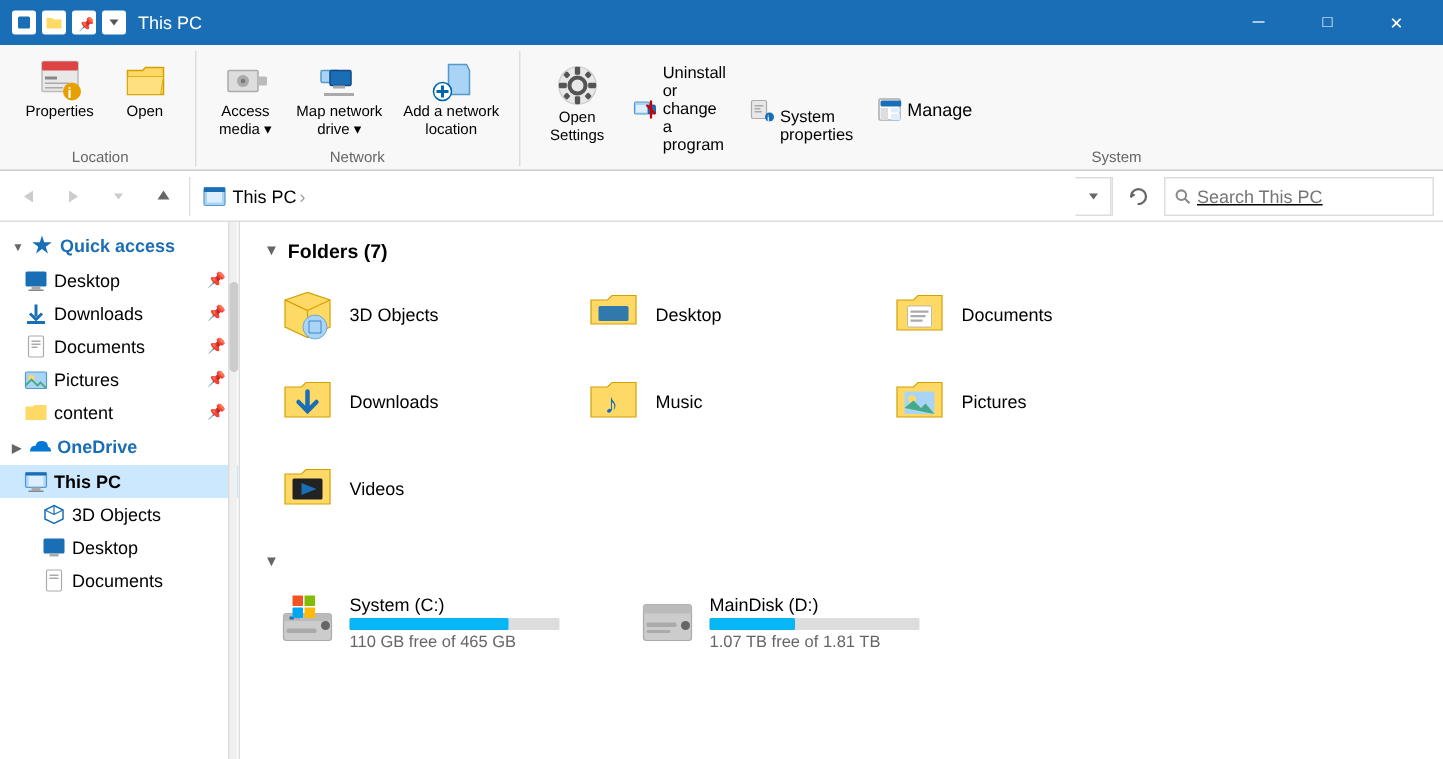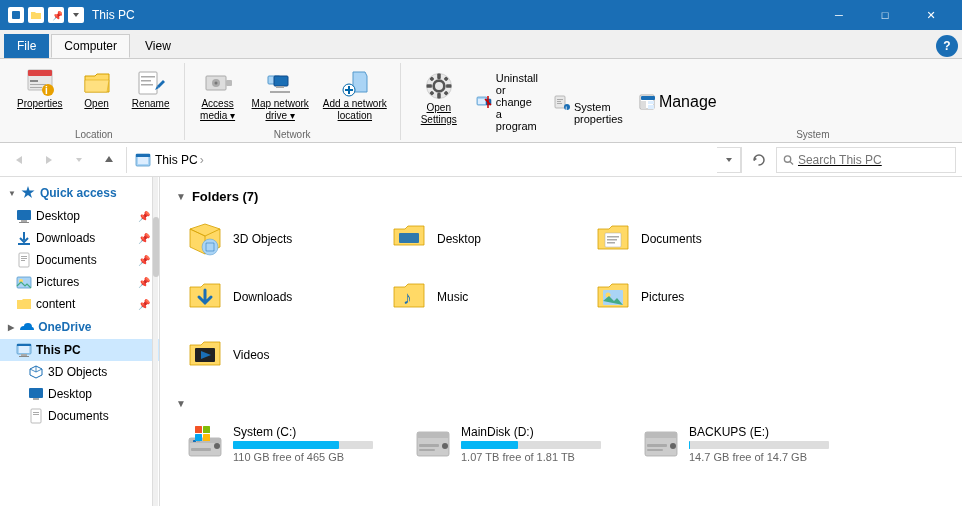--- a/index.html
+++ b/index.html
@@ -19,21 +19,21 @@
     .ribbon-tabs { display: flex; background: #f0f0f0; border-bottom: 1px solid #ccc; padding-left: 4px; padding-top: 4px; }
     .ribbon-tab { padding: 4px 12px; font-size: 12px; cursor: pointer; border: 1px solid transparent; border-bottom: none; margin-right: 2px; }
     .ribbon-tab.active { background: #f8f8f8; border-color: #ccc; border-bottom: 1px solid #f8f8f8; color: #000; }
     .ribbon-content { display: flex; align-items: stretch; padding: 4px 4px 2px; gap: 0; }
     .ribbon-group { display: flex; flex-direction: column; align-items: center; padding: 0 8px; border-right: 1px solid #ddd; }
     .ribbon-group:last-child { border-right: none; }
     .ribbon-group-items { display: flex; align-items: flex-start; gap: 4px; flex: 1; }
     .ribbon-group-label { font-size: 10px; color: #666; margin-top: 4px; text-align: center; }
     .ribbon-btn { display: flex; flex-direction: column; align-items: center; cursor: pointer; padding: 2px 4px; border: 1px solid transparent; border-radius: 2px; min-width: 50px; }
     .ribbon-btn-icon { width: 32px; height: 32px; display: flex; align-items: center; justify-content: center; }
-    .ribbon-btn-label { font-size: 10px; text-align: center; color: #000; line-height: 1.2; text-decoration: underline; }
+    .ribbon-btn-label { font-size: 10px; text-align: center; color: #000; line-height: 1.2; }
     .ribbon-btn-small { display: flex; align-items: center; gap: 4px; cursor: pointer; padding: 2px 6px; border: 1px solid transparent; border-radius: 2px; width: 100%; }
     .ribbon-btn-small-icon { width: 16px; height: 16px; display: flex; align-items: center; justify-content: center; }
     .ribbon-help { width: 22px; height: 22px; background: #1a6eb5; border-radius: 50%; color: #fff; display: flex; align-items: center; justify-content: center; font-size: 12px; font-weight: bold; margin: auto 4px; cursor: pointer; }
 
     
     .address-bar { display: flex; align-items: center; background: #fff; border-bottom: 1px solid #ddd; height: 34px; padding: 0 6px; gap: 4px; }
     .nav-btn { width: 26px; height: 26px; display: flex; align-items: center; justify-content: center; border: 1px solid transparent; border-radius: 2px; cursor: pointer; color: #666; }
     .nav-btn.disabled { color: #ccc; cursor: default; }
     .address-path { flex: 1; display: flex; align-items: center; border: 1px solid #ddd; height: 26px; padding: 0 8px; background: #fff; font-size: 12px; }
     .address-dropdown { width: 24px; height: 26px; border: 1px solid #ddd; border-left: none; display: flex; align-items: center; justify-content: center; cursor: pointer; background: #fff; }
@@ -55,21 +55,21 @@
     .content { flex: 1; overflow-y: auto; padding: 8px 16px; background: #fff; }
     .section-header { display: flex; align-items: center; gap: 6px; margin-bottom: 8px; margin-top: 4px; cursor: pointer; }
     .section-header-arrow { color: #666; font-size: 10px; }
     .section-header-text { font-size: 13px; font-weight: 600; color: #000; }
     .folders-grid { display: flex; flex-wrap: wrap; gap: 4px; margin-bottom: 16px; }
     .folder-item { display: flex; align-items: center; gap: 8px; width: 200px; padding: 6px 8px; border: 1px solid transparent; border-radius: 2px; cursor: pointer; }
     .folder-icon-wrap { width: 40px; height: 40px; flex-shrink: 0; display: flex; align-items: center; justify-content: center; }
     .folder-label { font-size: 12px; color: #000; }
 
     
-    .drives-grid { display: flex; flex-wrap: wrap; gap: 8px; }
+    .drives-grid { display: flex; flex-wrap: wrap; gap: 20px; }
     .drive-item { display: flex; align-items: center; gap: 8px; width: 220px; padding: 6px 8px; border: 1px solid transparent; border-radius: 2px; cursor: pointer; }
     .drive-icon-wrap { width: 40px; height: 40px; flex-shrink: 0; display: flex; align-items: center; justify-content: center; }
     .drive-info { flex: 1; }
     .drive-name { font-size: 12px; color: #000; margin-bottom: 2px; }
     .drive-bar-bg { height: 8px; background: #ddd; border-radius: 1px; width: 140px; margin-bottom: 2px; }
     .drive-bar-fill { height: 8px; border-radius: 1px; }
     .drive-free { font-size: 11px; color: #666; }
   </style>
 </head>
 <body>
@@ -101,27 +101,20 @@
   </div>
   <span class="title-text">This PC</span>
   <div class="window-controls">
     <div class="win-btn">─</div>
     <div class="win-btn">□</div>
     <div class="win-btn close">✕</div>
   </div>
 </div>
 
 <div class="ribbon">
-  <div class="ribbon-tabs">
-    <div class="ribbon-tab" style="background:#1a6eb5;color:#fff;border-color:#1a6eb5;">File</div>
-    <div class="ribbon-tab active">Computer</div>
-    <div class="ribbon-tab">View</div>
-    <div style="flex:1"></div>
-    <div class="ribbon-help">?</div>
-  </div>
   <div class="ribbon-content">
 
     <div class="ribbon-group">
       <div class="ribbon-group-items">
         <div class="ribbon-btn">
           <div class="ribbon-btn-icon">
             <svg width="32" height="32" viewBox="0 0 32 32">
               <rect x="4" y="4" width="24" height="20" rx="1" fill="#e8e8e8" stroke="#bbb" stroke-width="1"></rect>
               <rect x="4" y="4" width="24" height="6" rx="1" fill="#d44"></rect>
               <rect x="6" y="14" width="8" height="2" fill="#888"></rect>
@@ -134,33 +127,20 @@
           <span class="ribbon-btn-label">Properties</span>
         </div>
         <div class="ribbon-btn">
           <div class="ribbon-btn-icon">
             <svg width="32" height="32" viewBox="0 0 32 32">
               <path d="M4 10 L14 10 L16 8 L28 8 L28 26 L4 26 Z" fill="#ffd966" stroke="#d4a000" stroke-width="1"></path>
               <path d="M4 14 L28 14 L26 26 L4 26 Z" fill="#ffe080" stroke="#d4a000" stroke-width="0.5"></path>
             </svg>
           </div>
           <span class="ribbon-btn-label">Open</span>
-        </div>
-        <div class="ribbon-btn">
-          <div class="ribbon-btn-icon">
-            <svg width="32" height="32" viewBox="0 0 32 32">
-              <rect x="4" y="6" width="18" height="22" rx="1" fill="#fff" stroke="#aaa" stroke-width="1"></rect>
-              <rect x="6" y="10" width="14" height="1.5" fill="#aaa"></rect>
-              <rect x="6" y="14" width="10" height="1.5" fill="#aaa"></rect>
-              <rect x="6" y="18" width="12" height="1.5" fill="#aaa"></rect>
-              <path d="M22 20 L28 14 L30 16 L24 22 Z" fill="#1a6eb5"></path>
-              <path d="M22 20 L24 22 L20 24 Z" fill="#1a6eb5"></path>
-            </svg>
-          </div>
-          <span class="ribbon-btn-label">Rename</span>
         </div>
       </div>
       <div class="ribbon-group-label">Location</div>
     </div>
 
     <div class="ribbon-group">
       <div class="ribbon-group-items">
         <div class="ribbon-btn">
           <div class="ribbon-btn-icon">
             <svg width="32" height="32" viewBox="0 0 32 32">
@@ -245,21 +225,21 @@
         <div class="ribbon-btn-small">
           <div class="ribbon-btn-small-icon">
             <svg width="16" height="16" viewBox="0 0 16 16">
               <rect x="1" y="1" width="14" height="14" rx="1" fill="#fff" stroke="#aaa"></rect>
               <rect x="2" y="2" width="14" height="4" rx="1" fill="#1a6eb5"></rect>
               <rect x="2" y="7" width="5" height="8" fill="#ddd"></rect>
               <rect x="9" y="7" width="6" height="3" fill="#ddeeff"></rect>
               <rect x="9" y="11" width="6" height="4" fill="#ddeeff"></rect>
             </svg>
           </div>
-          <span style="font-size:16px;">Manage</span>
+          <span style="font-size:12px;">Manage</span>
         </div>
       </div>
       <div style="width:100%;text-align:center;font-size:10px;color:#666;margin-top:auto;padding-top:4px;">System</div>
     </div>
   </div>
 </div>
 
 <div class="address-bar">
   <div class="nav-btn disabled">
     <svg width="10" height="10" viewBox="0 0 10 10">
@@ -543,33 +523,15 @@
         </div>
         <div class="drive-info">
           <div class="drive-name">MainDisk (D:)</div>
           <div class="drive-bar-bg">
             <div class="drive-bar-fill" style="width:41%;background:#06b6f5;height:8px;border-radius:1px;"></div>
           </div>
           <div class="drive-free">1.07 TB free of 1.81 TB</div>
         </div>
       </div>
 
-      <div class="drive-item">
-        <div class="drive-icon-wrap">
-          <svg width="40" height="40" viewBox="0 0 40 40">
-            <rect x="4" y="8" width="32" height="24" rx="2" fill="#ccc" stroke="#aaa" stroke-width="0.8"></rect>
-            <rect x="4" y="8" width="32" height="6" rx="1" fill="#bbb"></rect>
-            <circle cx="32" cy="22" r="3" fill="#666"></circle>
-            <rect x="6" y="20" width="20" height="3" rx="1" fill="#aaa"></rect>
-            <rect x="6" y="25" width="16" height="2" rx="1" fill="#aaa"></rect>
-          </svg>
-        </div>
-        <div class="drive-info">
-          <div class="drive-name">BACKUPS (E:)</div>
-          <div class="drive-bar-bg">
-            <div class="drive-bar-fill" style="width:1%;background:#06b6f5;height:8px;border-radius:1px;"></div>
-          </div>
-          <div class="drive-free">14.7 GB free of 14.7 GB</div>
-        </div>
-      </div>
     </div>
   </div>
 </div>
 
 </body></html>

